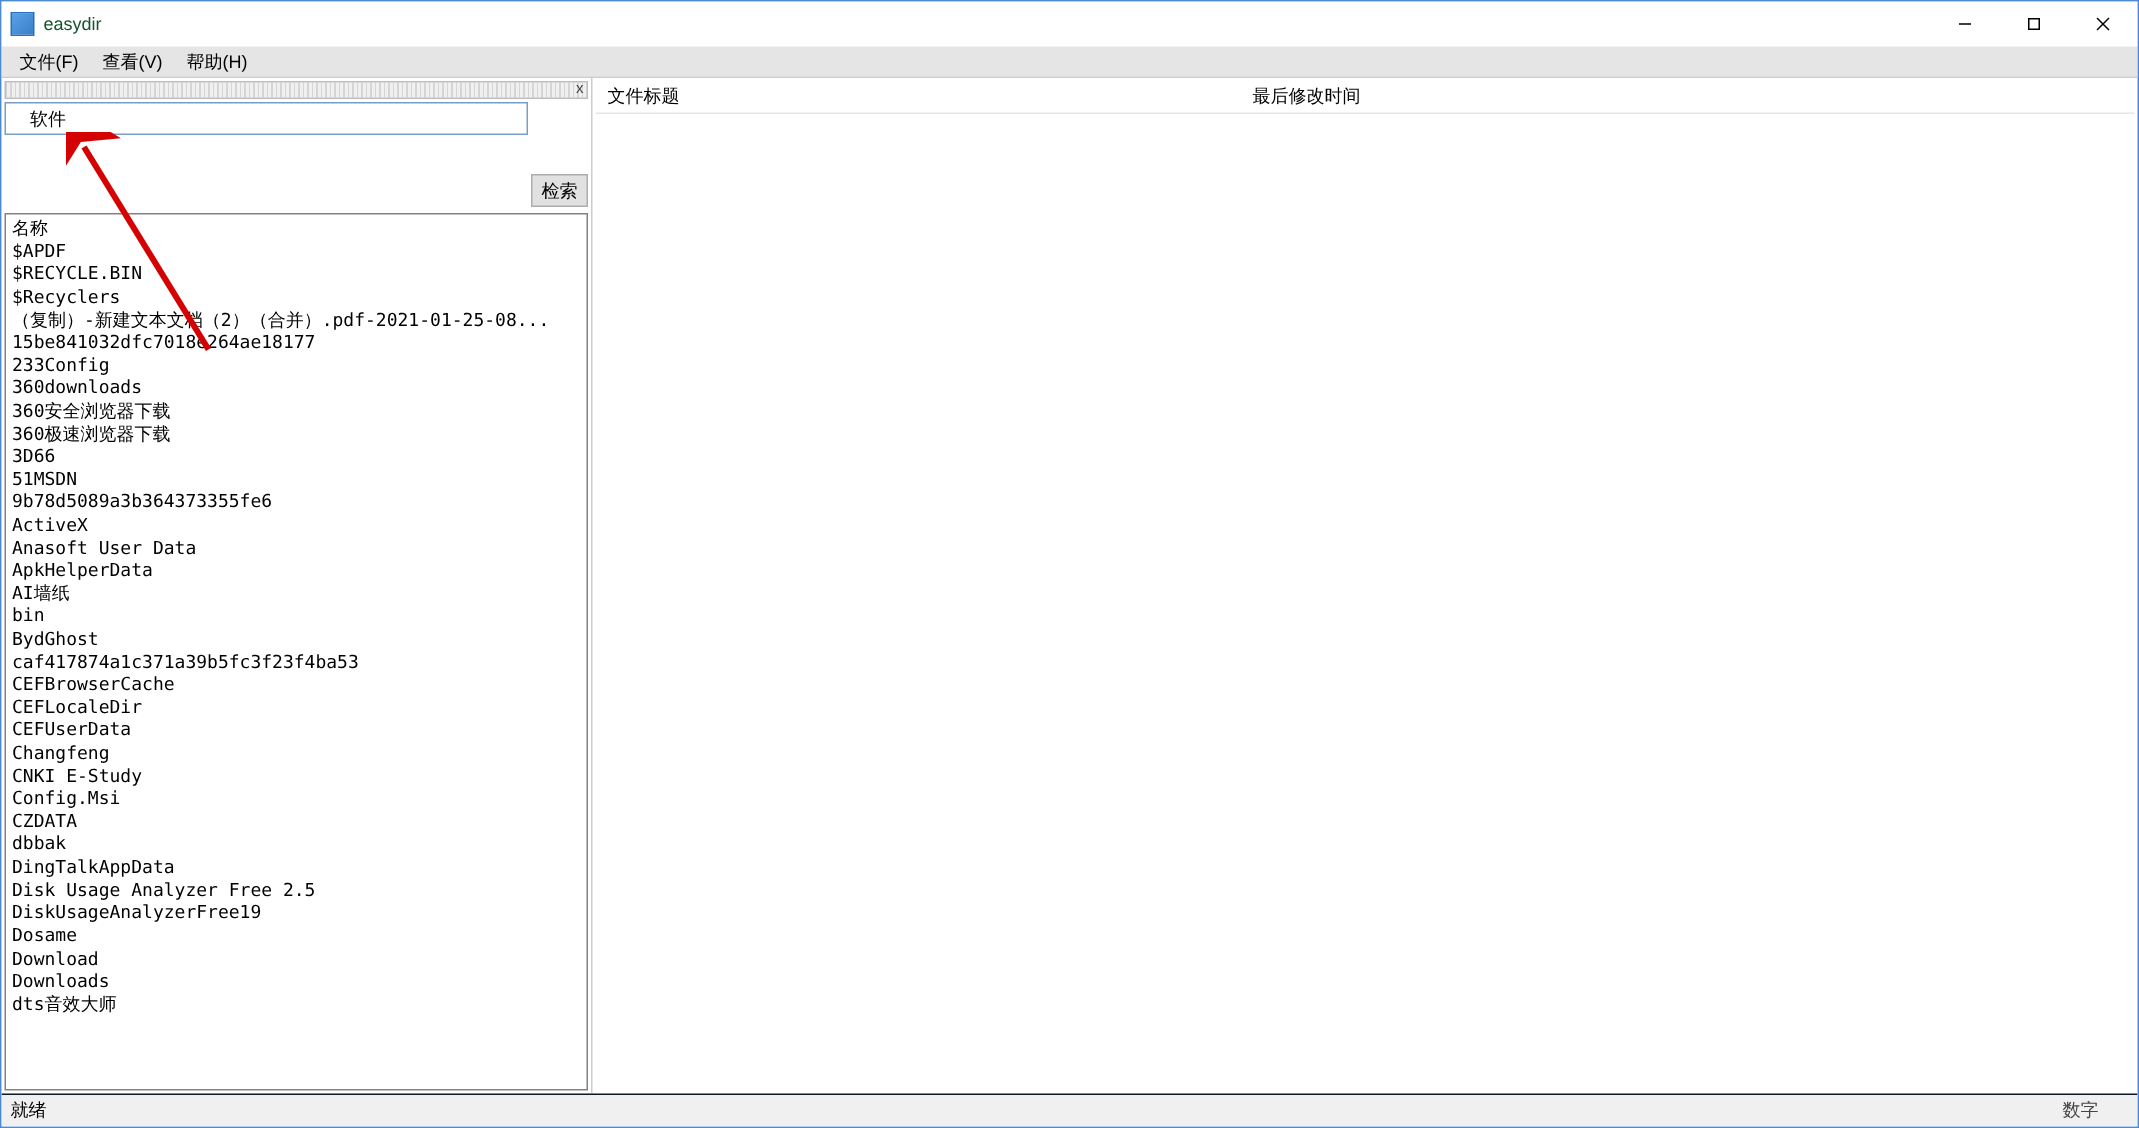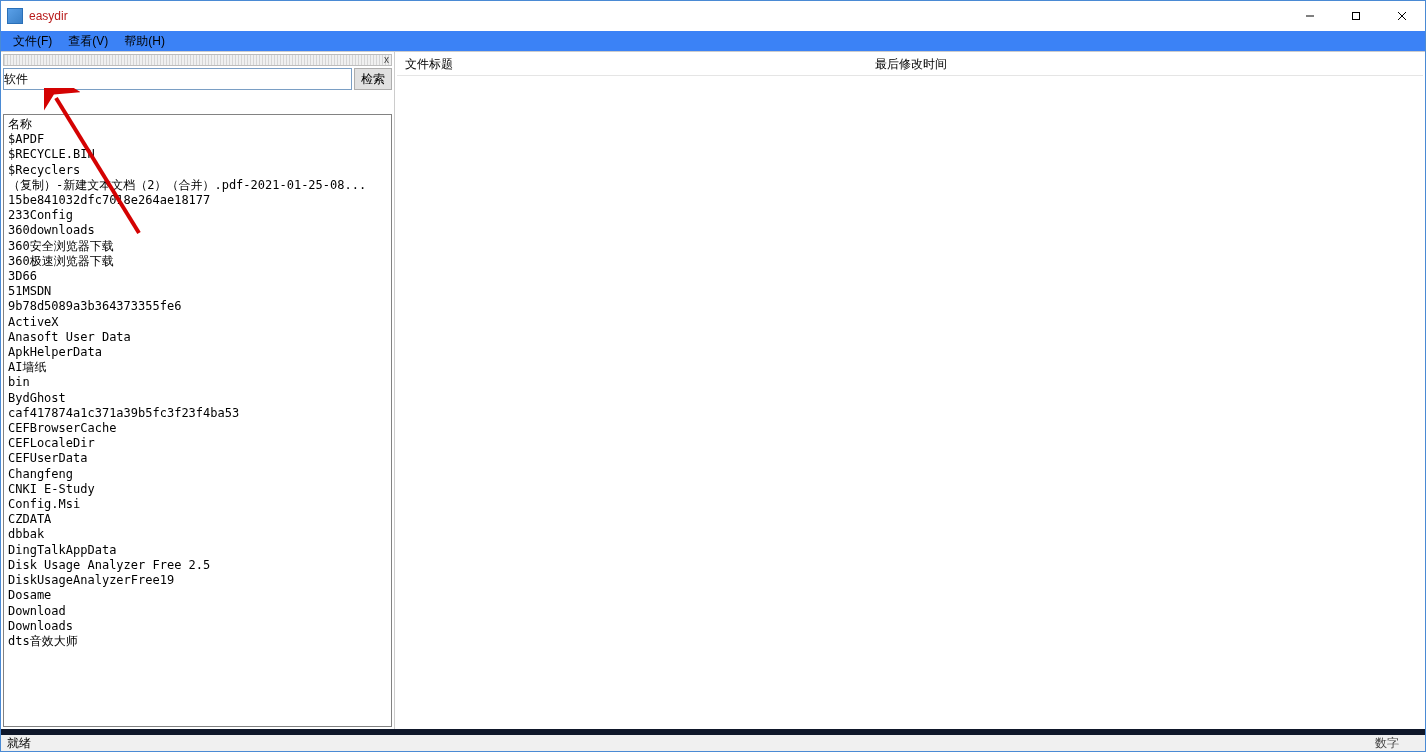--- a/index.html
+++ b/index.html
@@ -20,30 +20,30 @@
   display: flex;
   align-items: center;
   padding-left: 6px;
 }
 .titlebar .app-icon {
   width: 16px; height: 16px;
   background: linear-gradient(135deg, #5aa0e8, #3a80c8);
   border: 1px solid #2a70b8;
   margin-right: 6px;
 }
-.titlebar .title { flex: 1; color: #b91c1c; }
+.titlebar .title { flex: 1; color: #14532d; }
 .win-controls { display: flex; }
 .win-btn {
   width: 46px; height: 30px;
   display: flex; align-items: center; justify-content: center;
   color: #000;
 }
 .menubar {
   height: 20px;
-  background: #3b82f6;
+  background: #e5e5e5;
   display: flex;
   align-items: center;
   padding-left: 6px;
   gap: 4px;
 }
 .menu-item { padding: 2px 6px; cursor: default; }
 .content {
   flex: 1;
   display: flex;
   border-top: 1px solid #ccc;
@@ -70,45 +70,45 @@
 }
 .search-row {
   display: flex;
   gap: 2px;
   margin-bottom: 4px;
 }
 .search-input {
   flex: 1;
   border: 1px solid #7a9ec4;
   background: #fff;
-  padding: 2px 0;
+  padding: 2px 16px;
   font-family: inherit;
   font-size: 12px;
   height: 22px;
   outline: none;
 }
 .search-btn {
   width: 38px;
   border: 1px solid #adadad;
   background: #e1e1e1;
   font-size: 12px;
   text-align: center;
   line-height: 20px;
   cursor: default;
+  margin-top: 48px;
 }
 .file-list {
   flex: 1;
   border: 1px solid #828282;
   overflow-y: scroll;
   overflow-x: hidden;
   background: #fff;
   padding: 2px 0 2px 4px;
   font-family: "SimSun","NSimSun",monospace;
   font-size: 12px;
-  margin-top: 20px;
 }
 .list-header {
   color: #000;
   font-family: "SimSun";
 }
 .file-item {
   white-space: nowrap;
   overflow: hidden;
   text-overflow: ellipsis;
   line-height: 15.2px;
@@ -118,33 +118,32 @@
   flex: 1;
   display: flex;
   flex-direction: column;
   padding: 2px;
 }
 .right-header {
   display: flex;
   border-bottom: 1px solid #e5e5e5;
   height: 22px;
   align-items: center;
-  gap: 40px;
 }
 .col-header {
   padding: 2px 8px;
   color: #000;
 }
 .col1 { width: 430px; }
 .col2 { width: 240px; }
 .right-body { flex: 1; background: #fff; }
 .statusbar {
   height: 22px;
   background: #f0f0f0;
-  border-top: 6px solid #0f172a;
+  border-top: 1px solid #0f172a;
   display: flex;
   align-items: center;
   padding: 0 6px;
 }
 .status-left { flex: 1; }
 .status-right { color: #444; margin-right: 20px; }
 .arrow-annotation {
   position: absolute;
   left: 44px; top: 88px;
   width: 120px; height: 160px;

